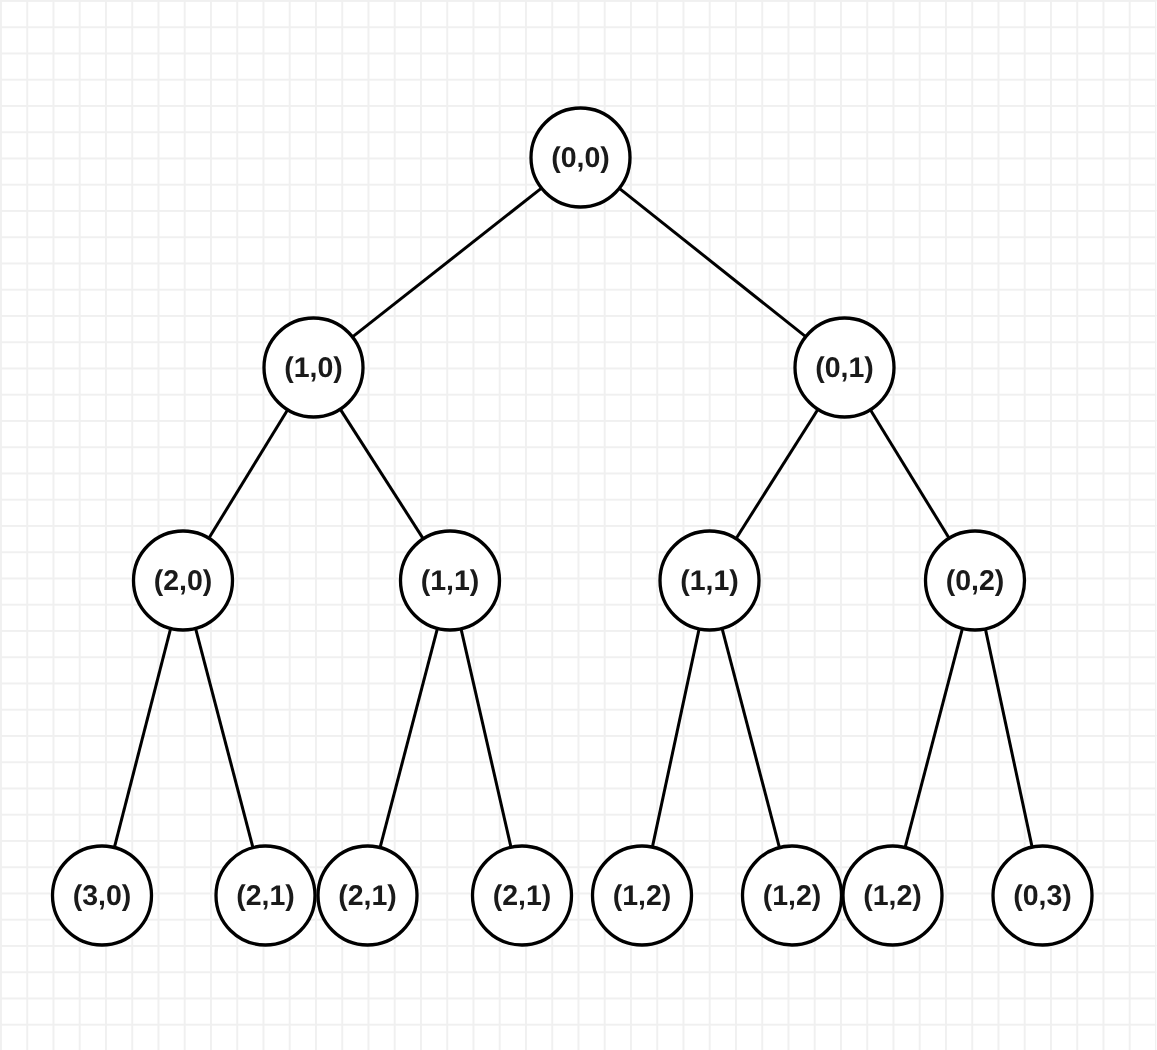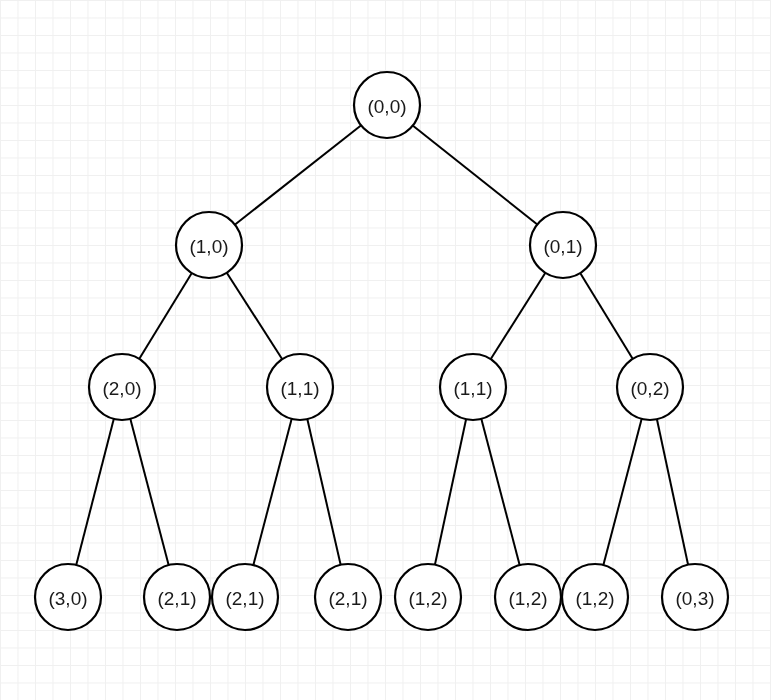--- a/index.html
+++ b/index.html
@@ -18,20 +18,21 @@
       linear-gradient(to right, #dddddd 1px, transparent 1px),
       linear-gradient(to bottom, #dddddd 1px, transparent 1px);
     background-size:
       17.5px 17.5px,
       17.5px 17.5px,
       70px 70px,
       70px 70px;
     background-position: 0 -4px, -4px 0, 0 -4px, -4px 0;
     overflow: hidden;
     font-family: "Liberation Sans", sans-serif;
+    font-weight: bold;
   }
   #tree-svg {
     position: absolute;
     left: 0;
     top: 0;
     width: 771px;
     height: 700px;
   }
   .edge-line {
     stroke: #000000;

